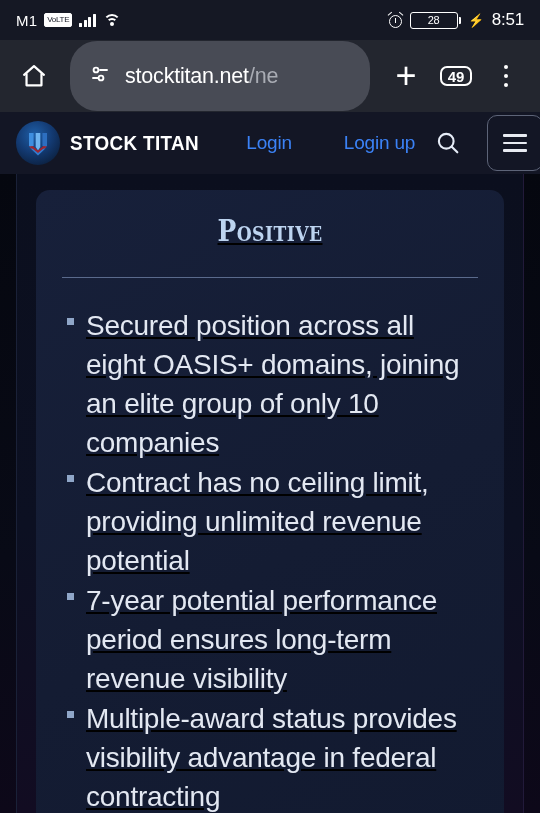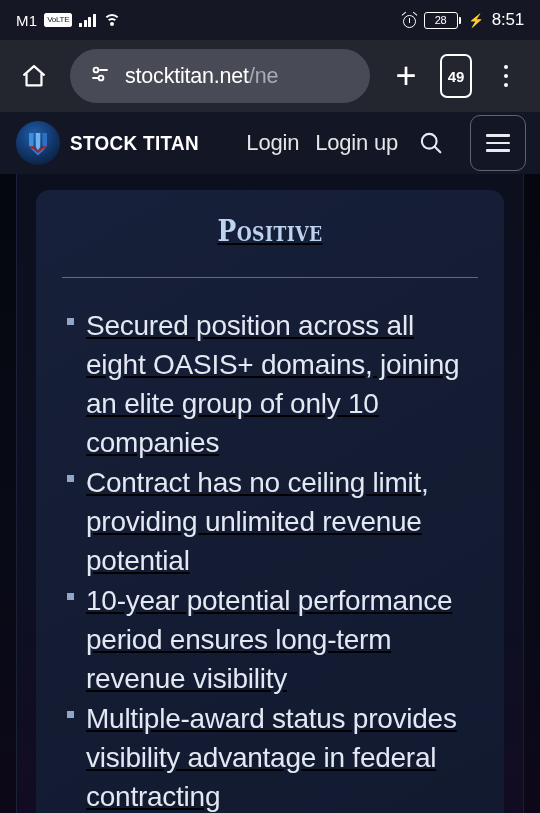--- a/index.html
+++ b/index.html
@@ -56,55 +56,55 @@
   .alarm .ear.l { left: 0; transform: rotate(-40deg); }
   .alarm .ear.r { right: 0; transform: rotate(40deg); }
   .alarm .hand {
     position: absolute; left: 7px; top: 5px; width: 1.6px; height: 5px; background: #fff;
   }
   .battery {
     display: flex; align-items: center;
   }
   .batt-body {
     border: 1.7px solid #fff; border-radius: 3px;
-    font-size: 11px; line-height: 1; padding: 2px 10px;
+    font-size: 11px; line-height: 1; padding: 2px 17px;
     min-width: 26px; text-align: center; letter-spacing: -.2px;
   }
   .batt-tip { width: 2px; height: 7px; background: #fff; border-radius: 0 1px 1px 0; margin-left: 1px; }
   .bolt { font-size: 13px; margin-left: 1px; }
   .clock { font-size: 17px; letter-spacing: -.2px; }
 
   
   .browserbar {
     height: 72px; width: 100%;
     background: #23262f;
     display: flex; align-items: center;
     padding: 0 14px;
     gap: 10px;
   }
   .icon-btn {
     width: 40px; height: 40px;
     display: flex; align-items: center; justify-content: center;
     color: #fff; flex: none;
   }
   .urlbar {
-    flex: 1 1 auto; height: 54px;
+    flex: 1 1 auto; height: 70px;
     background: #484b55; border-radius: 27px;
     display: flex; align-items: center;
     padding: 0 18px; gap: 13px;
     overflow: hidden;
     margin: 0 6px;
   }
   .url-text {
     font-size: 21.5px; color: #ffffff; white-space: nowrap;
     letter-spacing: -.2px;
   }
   .url-text .path { color: #a9acb4; }
   .tabcount {
-    width: 32px; height: 44px; border: 2.4px solid #fff;
+    width: 32px; height: 20px; border: 2.4px solid #fff;
     border-radius: 7px; color: #fff; font-size: 15px; font-weight: bold;
     display: flex; align-items: center; justify-content: center;
   }
   .kebab { display: flex; flex-direction: column; gap: 4.5px; align-items: center; }
   .kebab i { width: 4.6px; height: 4.6px; background: #fff; border-radius: 50%; display: block; }
   .plus { font-size: 36px; font-weight: 300; line-height: 1; color: #fff; }
 
   
   .siteheader {
     height: 62px; width: 100%;
@@ -120,21 +120,21 @@
     flex: none; overflow: hidden;
   }
   .brand {
     color: #fff; font-size: 20.5px; font-weight: bold;
     letter-spacing: .4px; margin-left: 10px;
     font-family: "Liberation Sans Narrow", "Liberation Sans", sans-serif;
     transform: scaleX(.92); transform-origin: left center;
     white-space: nowrap;
   }
   .nav { margin-left: auto; display: flex; align-items: center; gap: 16px; }
-  .navlink { color: #e5e5e5; font-size: 22px; letter-spacing: -.2px; white-space: nowrap; }
+  .navlink { color: #3b82f6; font-size: 19px; letter-spacing: -.2px; white-space: nowrap; margin-left: 36px; }
   .search-ic { width: 34px; height: 34px; display: flex; align-items: center; justify-content: center; }
   .menu-box {
     width: 56px; height: 56px; border: 1.3px solid #5d6478; border-radius: 10px;
     display: flex; flex-direction: column; align-items: center; justify-content: center;
     gap: 5px; margin-left: 6px; flex: none;
   }
   .menu-box i { display: block; width: 24px; height: 2.6px; background: #e8ebf2; border-radius: 1px; }
 
   
   .page {
@@ -308,21 +308,21 @@
   <div class="gutter-r"></div>
 
   <div class="content">
 
     <div class="card positive">
       <div class="card-title">Positive</div>
       <div class="divider"></div>
       <ul class="bullets">
         <li>Secured position across all eight OASIS+ domains, joining an elite group of only 10 companies</li>
         <li>Contract has no ceiling limit, providing unlimited revenue potential</li>
-        <li>10-year potential performance period ensures long-term revenue visibility</li>
+        <li>7-year potential performance period ensures long-term revenue visibility</li>
         <li>Multiple-award status provides visibility advantage in federal contracting</li>
       </ul>
     </div>
 
     <div class="card negative">
       <div class="card-title">Negative</div>
       <div class="divider"></div>
       <ul class="bullets">
         <li>VoLTE.</li>
       </ul>

